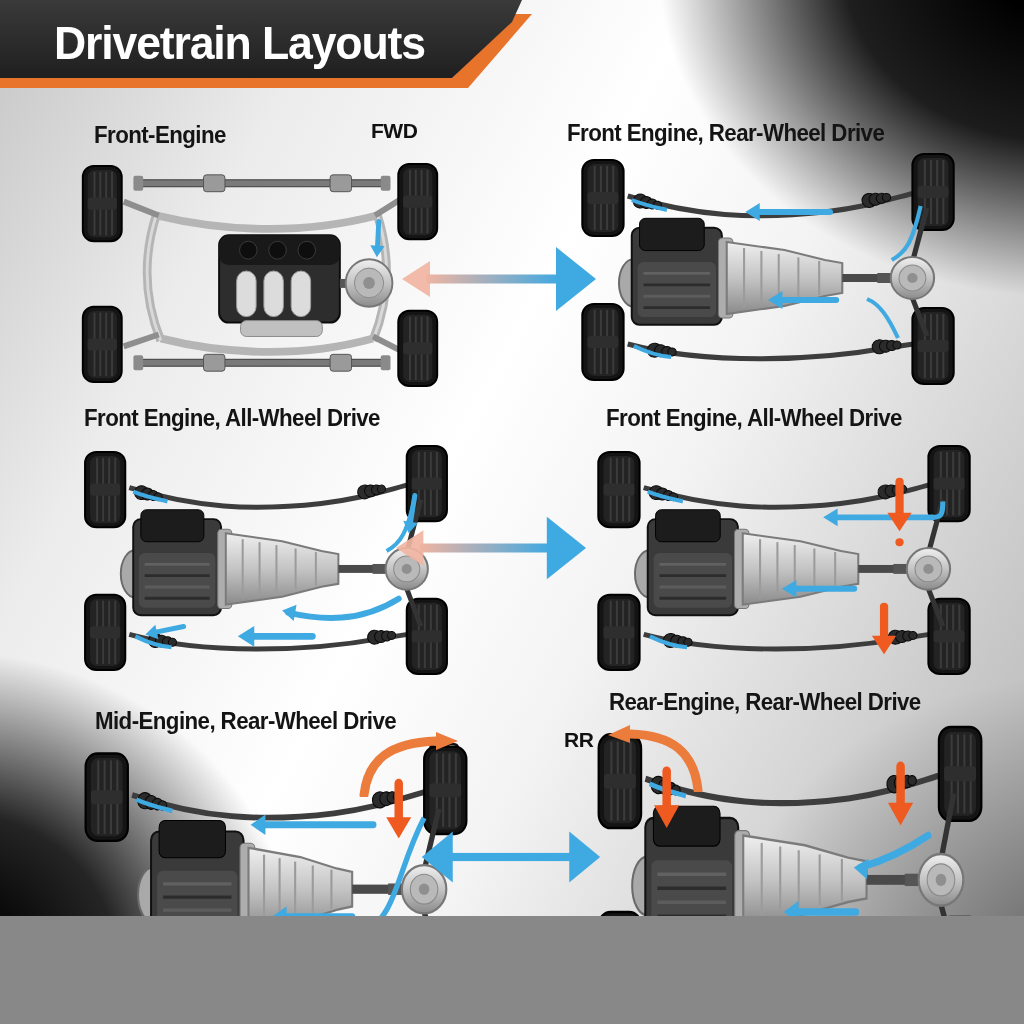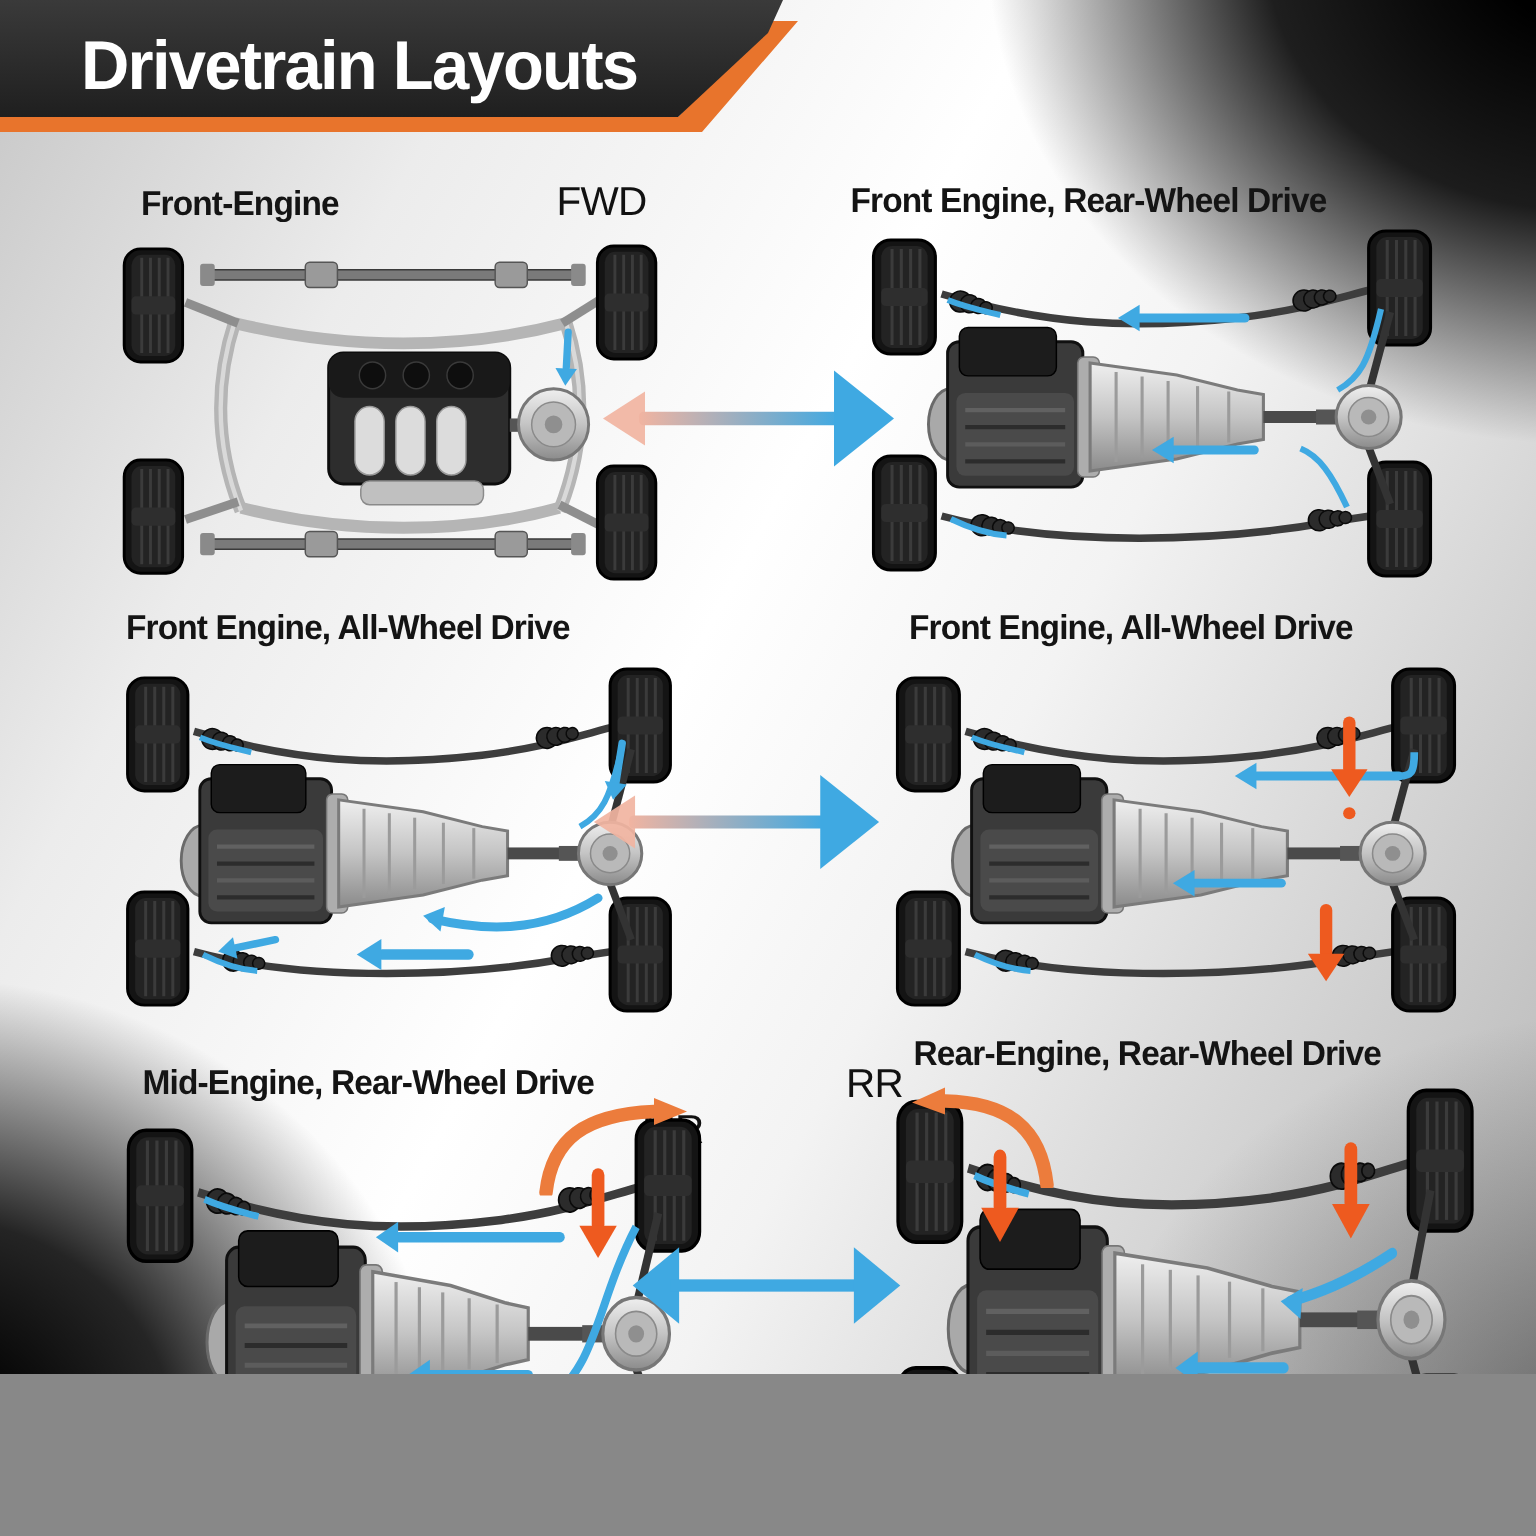--- a/index.html
+++ b/index.html
@@ -11,21 +11,21 @@
       radial-gradient(ellipse 560px 500px at -5% 105%, rgba(0,0,0,1) 8%, rgba(0,0,0,0.85) 30%, rgba(0,0,0,0) 62%),
       radial-gradient(ellipse 560px 460px at 105% 105%, rgba(40,40,40,0.55) 0%, rgba(0,0,0,0) 62%),
       linear-gradient(118deg,#c6c6c6 0%,#ececec 22%,#ffffff 46%,#f3f3f3 62%,#b5b5b5 100%);
   }
   .abs{position:absolute;}
   .panel-label{
     position:absolute;color:#141414;font-weight:700;font-size:23px;
     letter-spacing:-0.6px;white-space:nowrap;transform:scaleX(.97);transform-origin:left center;
   }
   .badge{
-    position:absolute;color:#111;font-weight:400;font-size:27px;letter-spacing:-0.5px;white-space:nowrap;
+    position:absolute;color:#111;font-weight:700;font-size:21px;letter-spacing:-0.5px;white-space:nowrap;
   }
   .title{
     position:absolute;left:54px;top:16px;color:#fff;font-weight:700;font-size:46px;
     letter-spacing:-1.2px;white-space:nowrap;transform:scaleX(.97);transform-origin:left center;
   }
   .chassis{position:absolute;}
   .chassis svg{display:block;}
 </style>
 </head>
 <body>
@@ -57,21 +57,21 @@
   <div class="title">Drivetrain Layouts</div>
 
   <div class="panel-label" style="left:94px;top:122px">Front-Engine</div>
   <div class="badge" style="left:371px;top:119px">FWD</div>
   <div class="panel-label" style="left:567px;top:120px">Front Engine, Rear-Wheel Drive</div>
   <div class="panel-label" style="left:84px;top:405px">Front Engine, All-Wheel Drive</div>
   <div class="panel-label" style="left:606px;top:405px">Front Engine, All-Wheel Drive</div>
   <div class="panel-label" style="left:95px;top:708px">Mid-Engine, Rear-Wheel Drive</div>
   <div class="badge" style="left:428px;top:738px">MR</div>
   <div class="panel-label" style="left:609px;top:689px">Rear-Engine, Rear-Wheel Drive</div>
-  <div class="badge" style="left:564px;top:707px">RR</div>
+  <div class="badge" style="left:564px;top:728px">RR</div>
 
   <div class="chassis" style="left:75px;top:156px;width:370px;height:238px">
       <svg viewBox="0 0 380 240" width="100%" height="100%" preserveAspectRatio="none">
    <rect x="66" y="24" width="252" height="7" rx="3" fill="#7a7a7a" stroke="#3a3a3a"></rect>
    <rect x="132" y="19" width="22" height="17" rx="3" fill="#9a9a9a" stroke="#555"></rect>
    <rect x="262" y="19" width="22" height="17" rx="3" fill="#9a9a9a" stroke="#555"></rect>
    <rect x="60" y="20" width="10" height="15" rx="2" fill="#8a8a8a"></rect>
         <rect x="314" y="20" width="10" height="15" rx="2" fill="#8a8a8a"></rect>
    <rect x="66" y="205" width="252" height="7" rx="3" fill="#7a7a7a" stroke="#3a3a3a"></rect>
    <rect x="132" y="200" width="22" height="17" rx="3" fill="#9a9a9a" stroke="#555"></rect>

